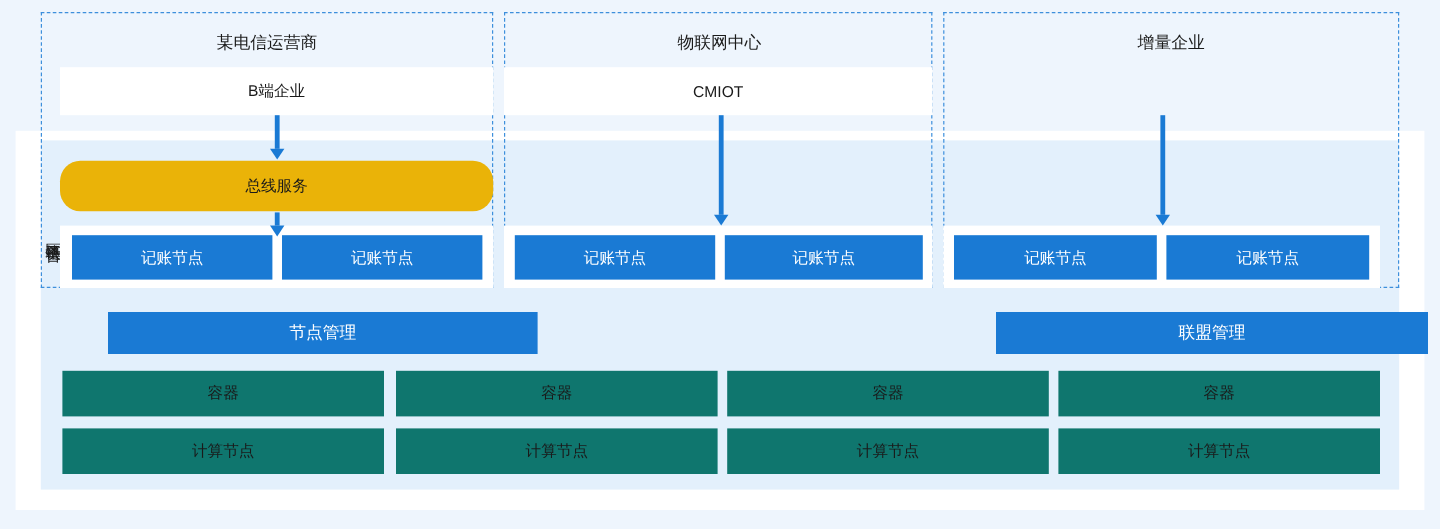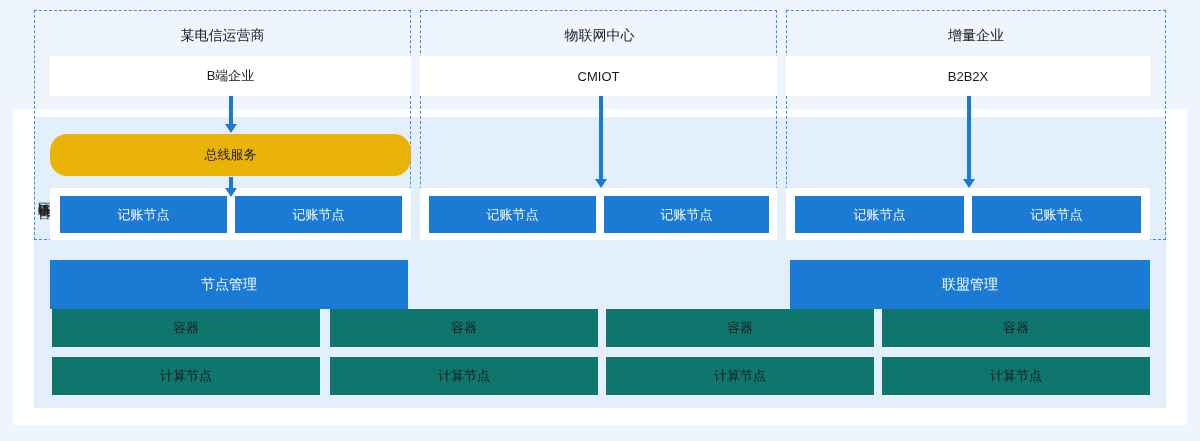--- a/index.html
+++ b/index.html
@@ -84,24 +84,24 @@
   }
   .node-box.n1{left:60px;width:167px;}
   .node-box.n2{left:235px;width:167px;}
   .node-box.n3{left:429px;width:167px;}
   .node-box.n4{left:604px;width:165px;}
   .node-box.n5{left:795px;width:169px;}
   .node-box.n6{left:972px;width:169px;}
 
   
   .mgmt-bar{
-    position:absolute;top:260px;height:49px;
+    position:absolute;top:260px;height:35px;
     background:#1a7ad4;
     display:flex;align-items:center;justify-content:center;
-    font-size:14px;color:#ffffff;
+    font-size:14px;color:#ffffff;margin-left:40px;
   }
   .mgmt-bar.m1{left:50px;width:358px;}
   .mgmt-bar.m2{left:418px;width:362px;}
   .mgmt-bar.m3{left:790px;width:360px;}
 
   
   .box-row{
     position:absolute;height:38px;background:#0f766e;
     display:flex;align-items:center;justify-content:center;
     font-size:13px;color:#1a1a1a;
@@ -155,21 +155,20 @@
   <div class="org-dash c1"></div>
   <div class="org-dash c2"></div>
   <div class="org-dash c3"></div>
 
   <div class="org-title c1">某电信运营商</div>
   <div class="org-title c2">物联网中心</div>
   <div class="org-title c3">增量企业</div>
 
   <div class="entity-box c1">B端企业</div>
   <div class="entity-box c2">CMIOT</div>
-  <div class="entity-box c3">B2B2X</div>
 
   <div class="bus-box">总线服务</div>
 
   <div class="node-strip c1"></div>
   <div class="node-strip c2"></div>
   <div class="node-strip c3"></div>
 
   <div class="node-box n1">记账节点</div>
   <div class="node-box n2">记账节点</div>
   <div class="node-box n3">记账节点</div>

